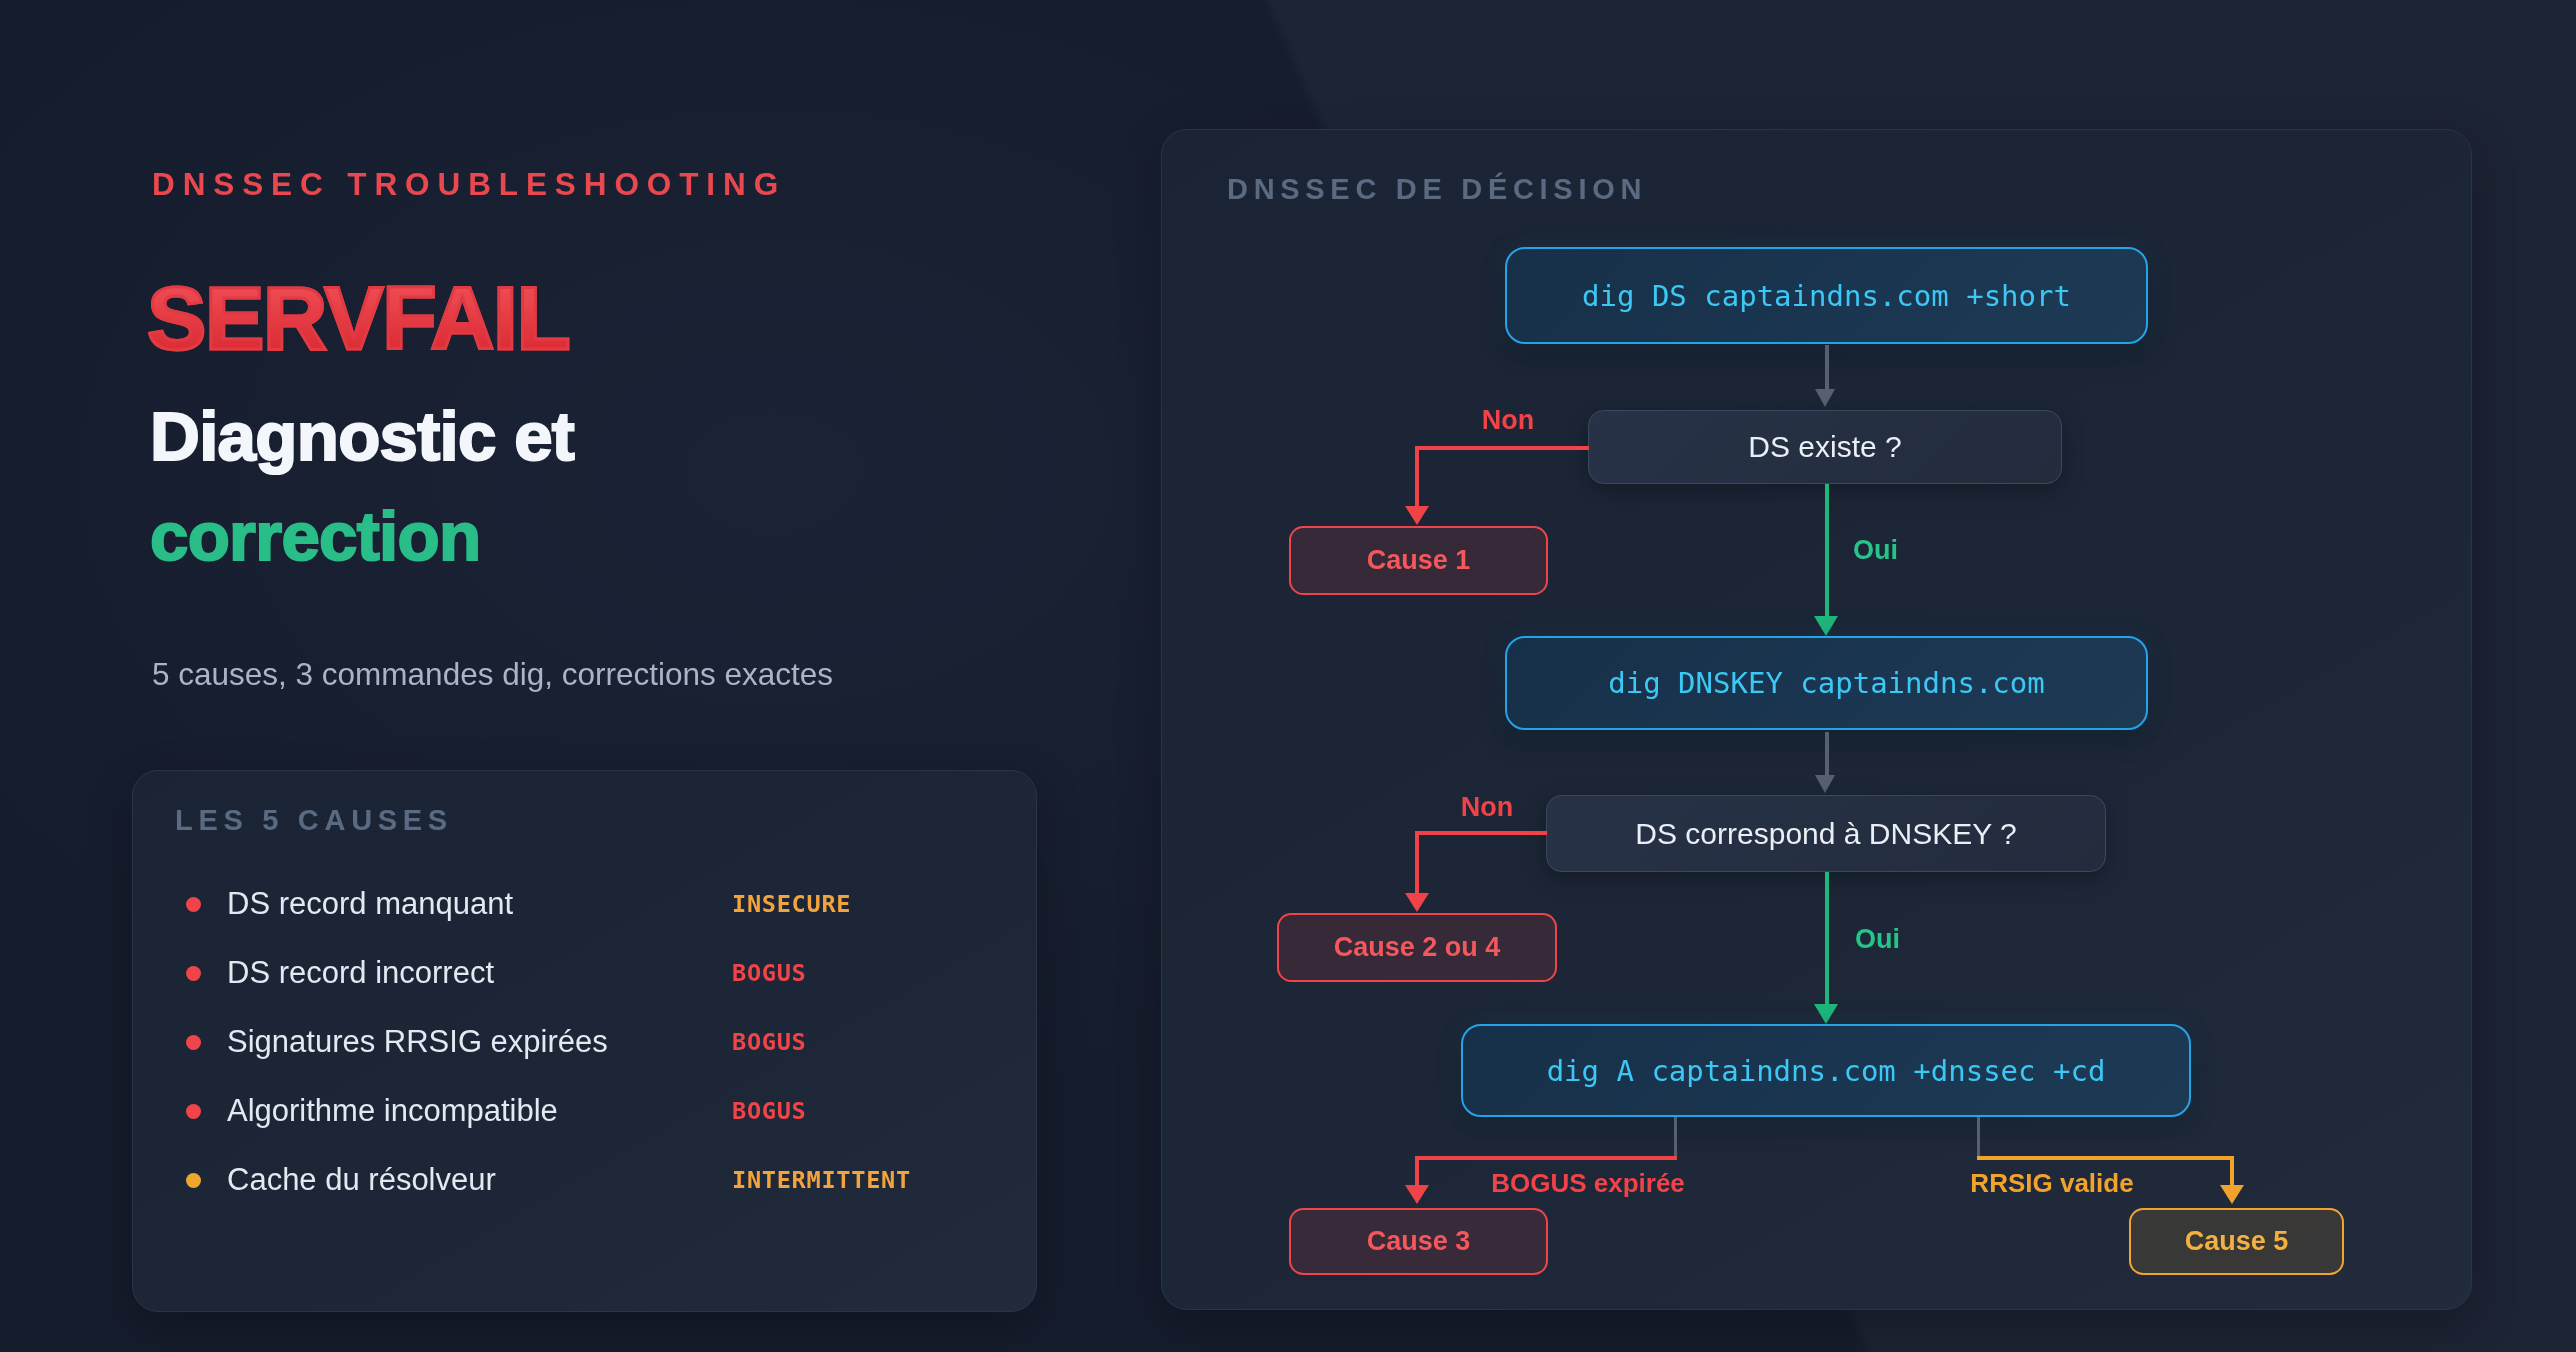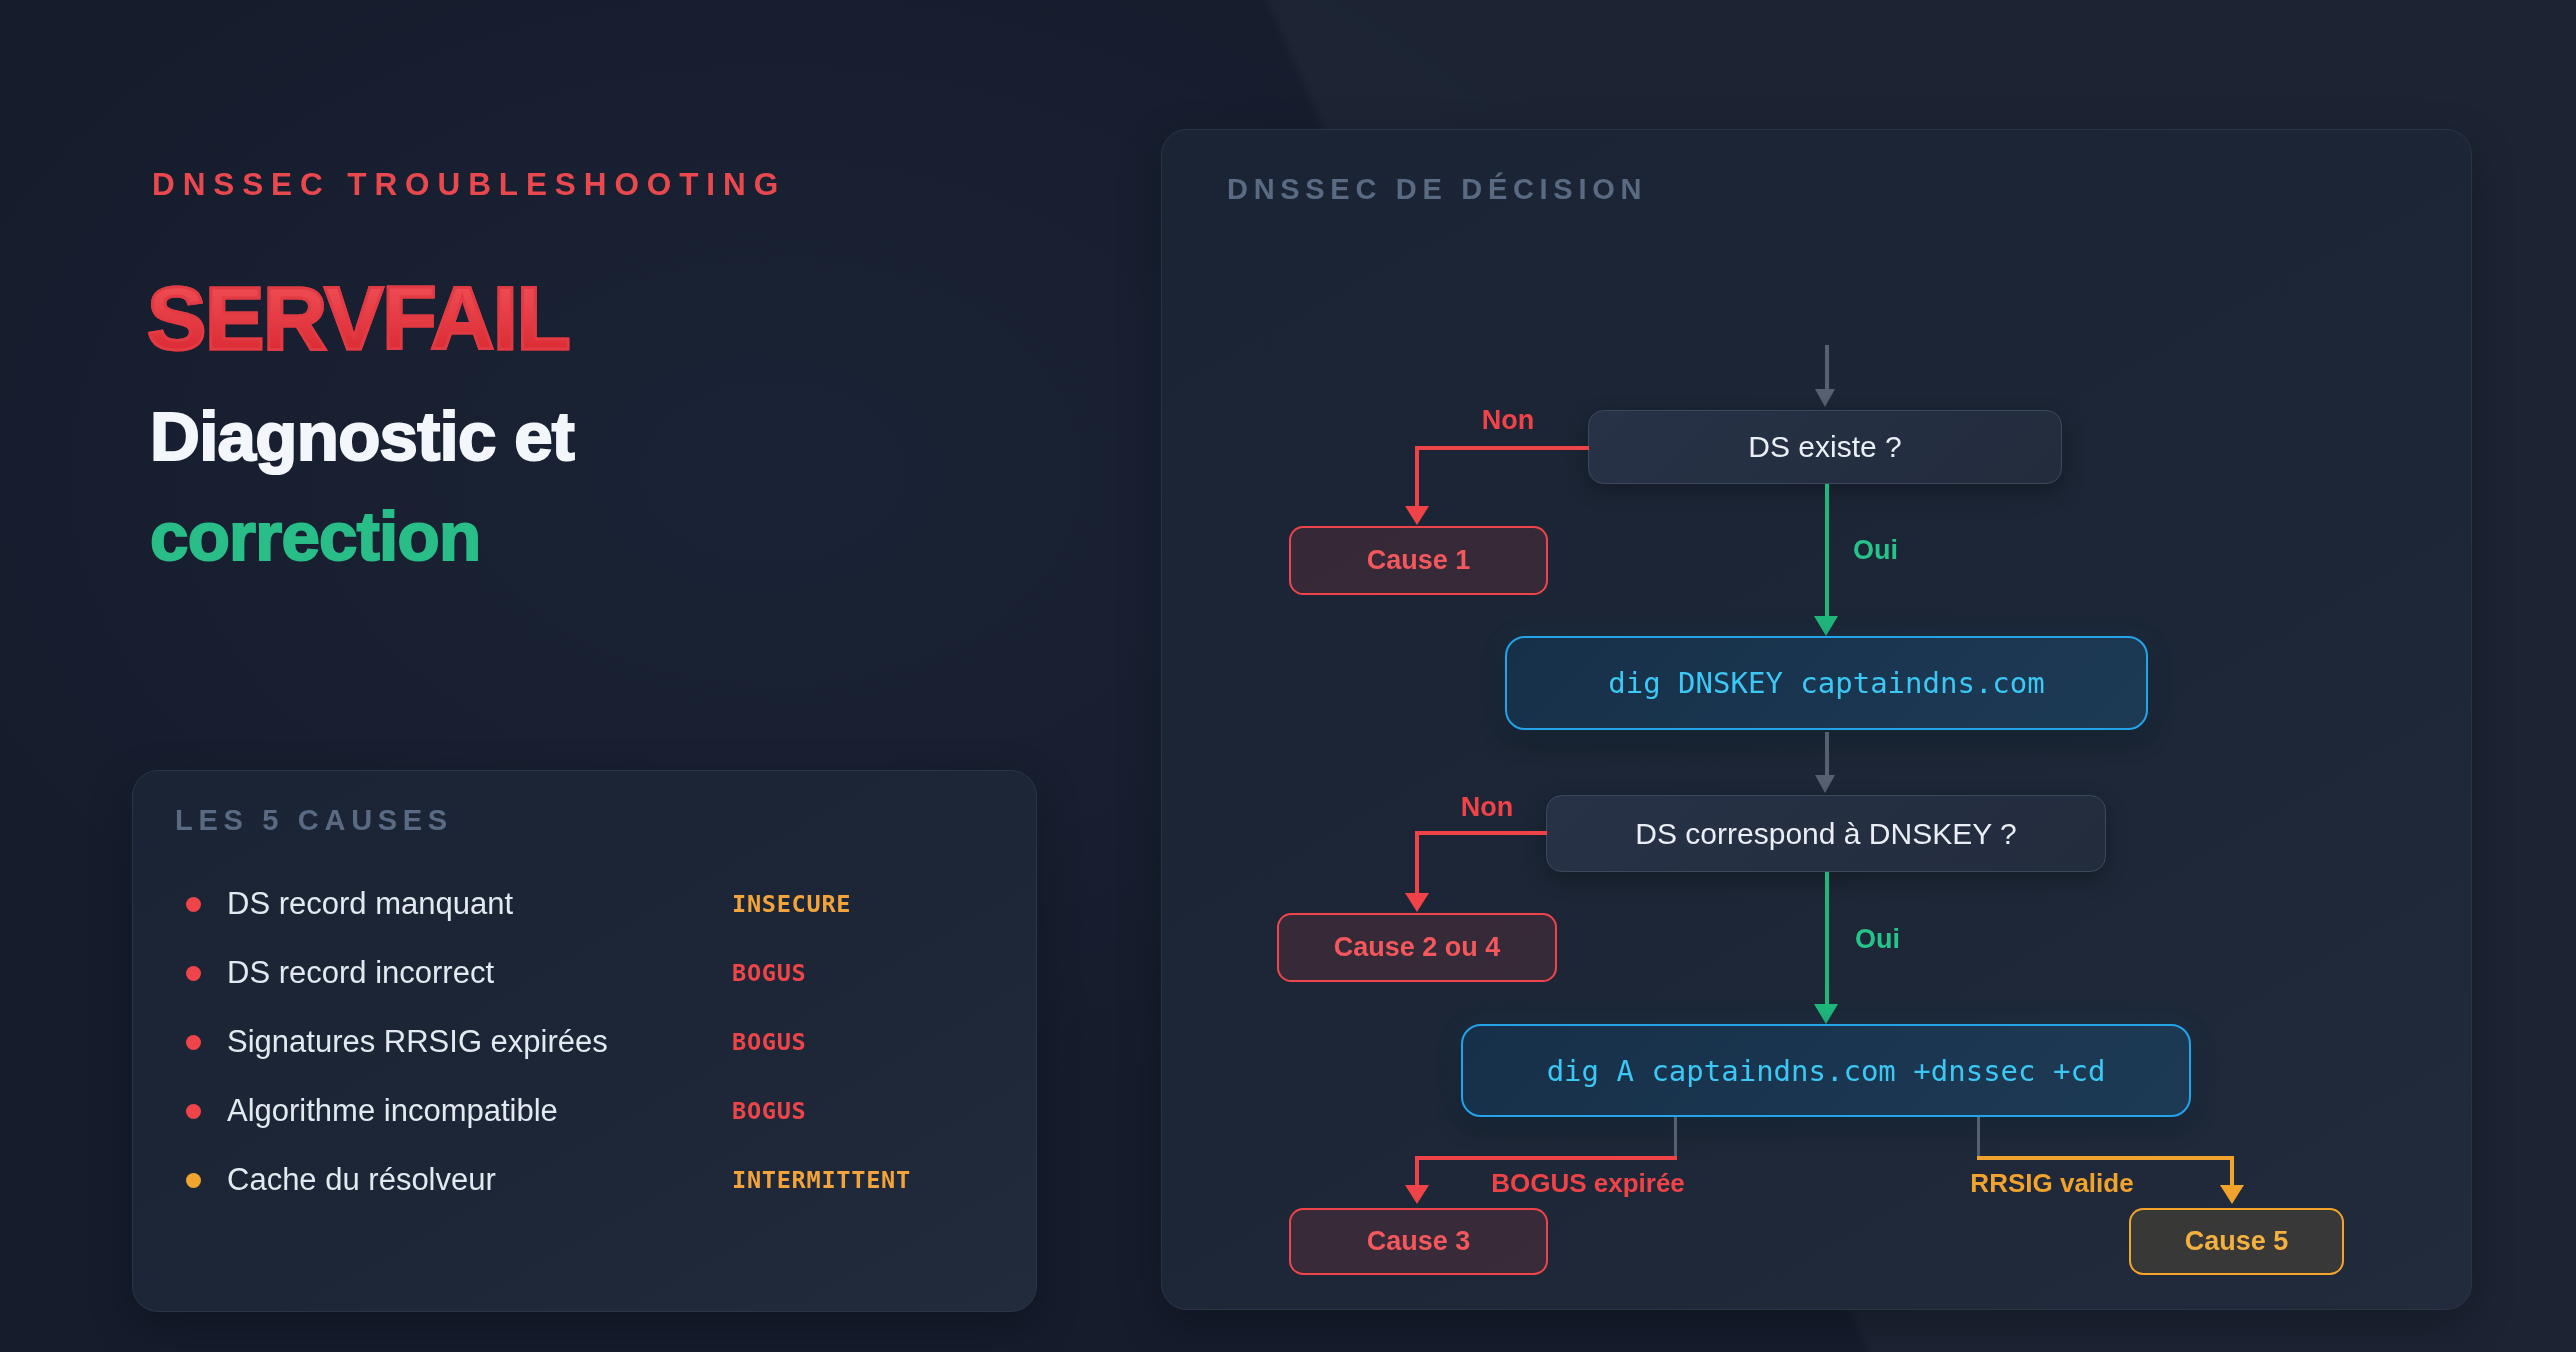--- a/index.html
+++ b/index.html
@@ -85,20 +85,21 @@
 </style>
 </head>
 <body>
 
 <div id="canvas">
 
   <div class="eyebrow">DNSSEC TROUBLESHOOTING</div>
   <div class="big-title">SERVFAIL</div>
   <div class="sub-title l1">Diagnostic et</div>
   <div class="sub-title l2">correction</div>
+  <div class="tagline">5 causes, 3 commandes dig, corrections exactes</div>
 
   <div class="panel" id="causes-panel">
     <div class="panel-title">LES 5 CAUSES</div>
 
     <div class="cause-row" style="top:113px">
       <span class="dot dot-red"></span>
       <span class="cause-label">DS record manquant</span>
       <span class="cause-badge badge-amber mono">INSECURE</span>
     </div>
     <div class="cause-row" style="top:182px">
@@ -119,20 +120,23 @@
     <div class="cause-row" style="top:389px">
       <span class="dot dot-amber"></span>
       <span class="cause-label">Cache du résolveur</span>
       <span class="cause-badge badge-amber mono">INTERMITTENT</span>
     </div>
   </div>
 
   <div class="panel" id="tree-panel">
     <div class="panel-title">DNSSEC DE DÉCISION</div>
 
+    <div class="node cmd-box mono" style="left:343px;top:117px;width:643px;height:97px">
+      <span>dig DS captaindns.com +short</span>
+    </div>
 
     <div class="vline c-gray" style="left:663px;top:215px;height:44px"></div>
     <div class="head gray" style="left:653px;top:259px"></div>
 
     <div class="node q-box" style="left:426px;top:280px;width:474px;height:74px">
       <span>DS existe ?</span>
     </div>
 
     <div class="edge-label red center" style="left:346px;top:275px">Non</div>
     <div class="hline c-red" style="left:255px;top:316px;width:172px"></div>

